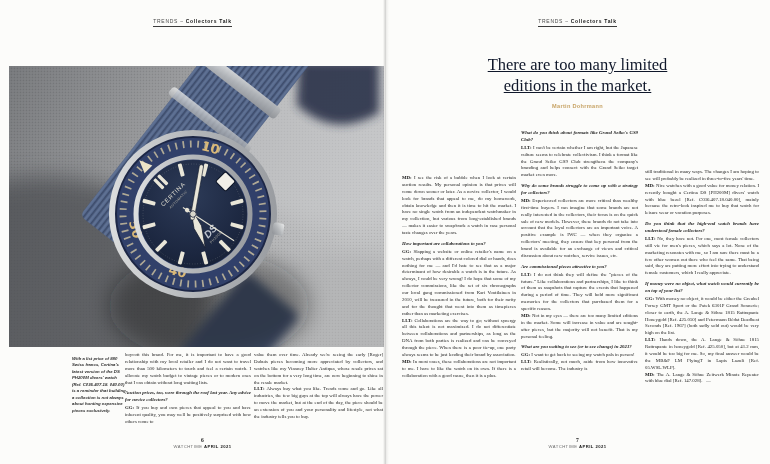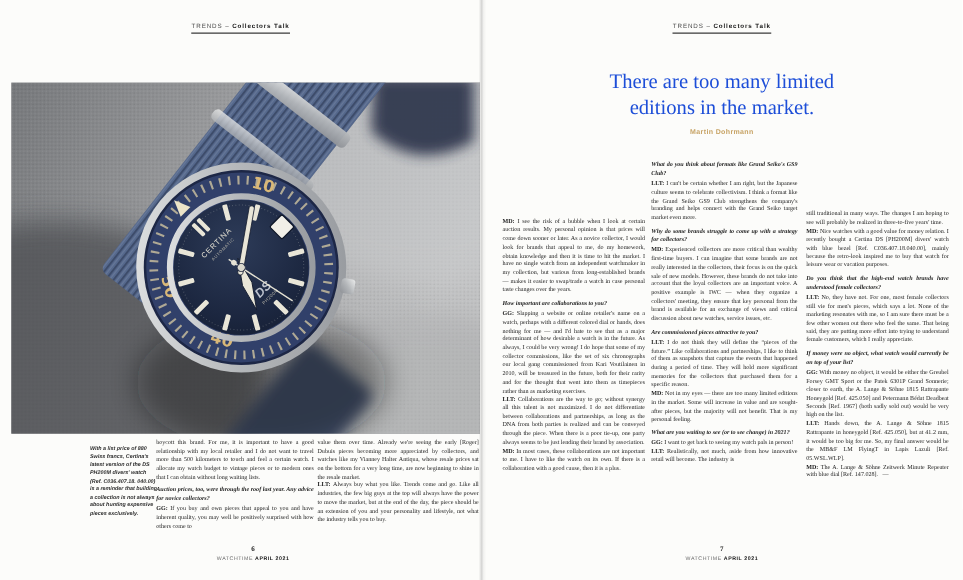--- a/index.html
+++ b/index.html
@@ -178,21 +178,21 @@
     </div>
 
   <div class="pg-footer" style="left:10px;top:437px;">
     <div class="num">6</div>
     <div class="mag"><span>WATCHTIME </span><b>APRIL 2021</b></div>
   </div>
 
   <div id="gutter"></div>
 
   <div id="quote">
-    <div class="qt" style="color:#1d4ed8;">There are too many limited editions in the market.</div>
+    <div class="qt" style="color:#0f172a;text-decoration:underline;">There are too many limited editions in the market.</div>
     <div class="attr" style="color:#c7a365;">Martin Dohrmann</div>
   </div>
 
   <div class="col" id="r-col1">
       <p class="bp"><b>MD: </b>I see the risk of a bubble when I look at certain auction results. My personal opinion is that prices will come down sooner or later. As a novice collector, I would look for brands that appeal to me, do my homework, obtain knowledge and then it is time to hit the market. I have no single watch from an independent watchmaker in my collection, but various from long-established brands — makes it easier to swap/trade a watch in case personal taste changes over the years.</p>
       <p class="q">How important are collaborations to you?</p>
       <p class="bp"><b>GG: </b>Slapping a website or online retailer's name on a watch, perhaps with a different colored dial or hands, does nothing for me — and I'd hate to see that as a major determinant of how desirable a watch is in the future. As always, I could be very wrong! I do hope that some of my collector commissions, like the set of six chronographs our local gang commissioned from Kari Voutilainen in 2010, will be treasured in the future, both for their rarity and for the thought that went into them as timepieces rather than as marketing exercises.</p>
       <p class="bp"><b>LLT: </b>Collaborations are the way to go; without synergy all this talent is not maximized. I do not differentiate between collaborations and partnerships, as long as the DNA from both parties is realized and can be conveyed through the piece. When there is a poor tie-up, one party always seems to be just lending their brand by association.</p>
       <p class="bp"><b>MD: </b>In most cases, these collaborations are not important to me. I have to like the watch on its own. If there is a collaboration with a good cause, then it is a plus.</p>
     </div>

